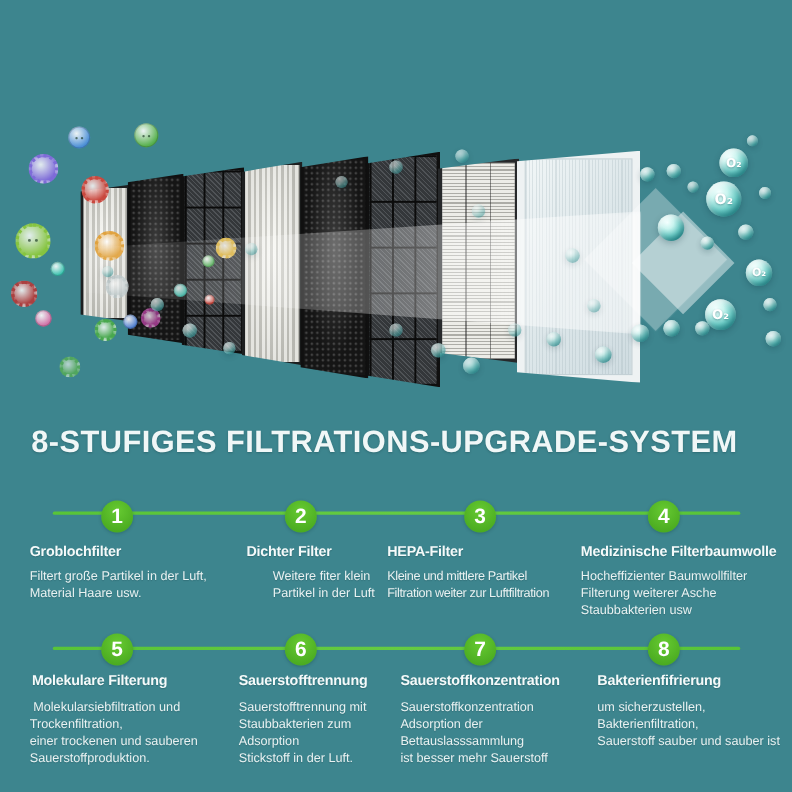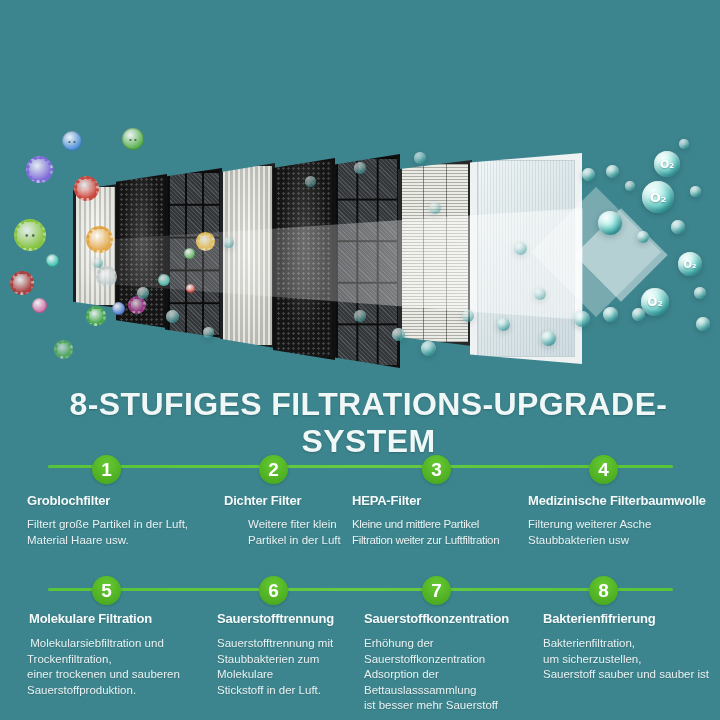--- a/index.html
+++ b/index.html
@@ -4,21 +4,21 @@
 <style>
   html,body{margin:0;padding:0;background:#222;}
   .canvas{
     position:relative;width:720px;height:720px;overflow:hidden;
     font-family:"Liberation Sans","DejaVu Sans",sans-serif;
     background-image:
       linear-gradient(to bottom, rgba(8,35,42,0) 80%, rgba(8,35,42,.22) 100%),
       radial-gradient(ellipse 950px 640px at 62% 30%, #509joinAA 0%, #4f949c 0%, #42888f 45%, #37808a 68%, #2d737e 100%);
     background-color:#3d858e;
   }
-  .scene{position:absolute;left:0;top:16px;width:708px;height:385px;}
+  .scene{position:absolute;left:0;top:0;width:708px;height:385px;}
   
   .panel{position:absolute;clip-path:polygon(0 5%,100% 0,100% 100%,0 95%);
          filter:drop-shadow(3px 5px 8px rgba(0,20,25,.35));}
   .panel-inner{position:absolute;}
   .pleat{background-image:
       radial-gradient(ellipse at 50% 45%, rgba(255,255,255,.25), rgba(0,0,0,.08) 75%),
       repeating-linear-gradient(90deg,#f7f7f2 0 2.5px,#c7c7c0 2.5px 5px);
       background-color:#e8e8e2;}
   .honey{background-color:#151515;
       background-image:
@@ -53,22 +53,22 @@
     font-family:"DejaVu Sans",sans-serif;}
   .microbe{position:absolute;border-radius:50%;}
   .m-blob{background:radial-gradient(circle at 38% 32%, rgba(255,255,255,.9) 0%, currentColor 68%);
           box-shadow:inset 0 0 0 1px rgba(0,0,0,.18);}
   .m-spiky{border:3px dotted currentColor;
           background:radial-gradient(circle at 38% 32%, rgba(255,255,255,.85) 0%, currentColor 78%);}
   .m-face::after{content:"\2022\00a0\2022";position:absolute;inset:0;display:flex;align-items:center;
           justify-content:center;color:rgba(15,45,25,.62);}
   
   .title{position:absolute;left:0;top:386px;width:699px;text-align:center;
-    font-size:32px;font-weight:bold;letter-spacing:.4px;color:#f0f7f7;
-    text-shadow:0 1px 2px rgba(0,30,35,.25);padding-left:19px;}
+    font-size:28px;font-weight:bold;letter-spacing:.4px;color:#f0f7f7;
+    text-shadow:0 1px 2px rgba(0,30,35,.25);}
   
   .connector{position:absolute;left:48px;width:625px;height:2.5px;border-radius:2px;
     background:linear-gradient(to right,#58c437,#65cb42 50%,#58c437);z-index:2;}
   .step-circle{position:absolute;width:29px;height:29px;border-radius:50%;z-index:3;
     background:radial-gradient(circle at 50% 32%,#66ca31,#48a81f 85%);
     color:#fff;font-size:19px;font-weight:bold;display:flex;align-items:center;justify-content:center;
     box-shadow:0 1px 3px rgba(0,40,30,.25);}
   .step-heading{position:absolute;font-size:13px;font-weight:bold;letter-spacing:-.2px;color:#f5fafa;
     white-space:nowrap;text-shadow:0 1px 1px rgba(0,30,35,.22);}
   .step-body{position:absolute;font-size:11.5px;line-height:15.5px;color:#e9f2f2;
@@ -192,53 +192,53 @@
   </div>
   <div class="step-body" style="left:224px;top:517px;margin-left:24px;">
     <div>Weitere fiter klein</div>
     <div>Partikel in der Luft</div>
   </div>
   <div class="step-body tight" style="left:352px;top:517px;">
     <div>Kleine und mittlere Partikel</div>
     <div>Filtration weiter zur Luftfiltration</div>
   </div>
   <div class="step-body" style="left:528px;top:517px;">
+    <div>Hocheffizienter Baumwollfilter</div>
     <div>Filterung weiterer Asche</div>
     <div>Staubbakterien usw</div>
   </div>
 
   <div class="connector" style="top:588px;"></div>
   <div class="step-circle" style="left:92px;top:576px;">5</div>
   <div class="step-circle" style="left:259px;top:576px;">6</div>
   <div class="step-circle" style="left:422px;top:576px;">7</div>
   <div class="step-circle" style="left:589px;top:576px;">8</div>
 
-  <div class="step-heading" style="left:29px;top:611px;">Molekulare Filtration</div>
+  <div class="step-heading" style="left:29px;top:611px;">Molekulare Filterung</div>
   <div class="step-heading" style="left:217px;top:611px;">Sauerstofftrennung</div>
   <div class="step-heading" style="left:364px;top:611px;">Sauerstoffkonzentration</div>
   <div class="step-heading" style="left:543px;top:611px;">Bakterienfifrierung</div>
 
   <div class="step-body" style="left:27px;top:636px;">
     <div> Molekularsiebfiltration und</div>
     <div>Trockenfiltration,</div>
     <div>einer trockenen und sauberen</div>
     <div>Sauerstoffproduktion.</div>
   </div>
   <div class="step-body" style="left:217px;top:636px;">
     <div>Sauerstofftrennung mit</div>
     <div>Staubbakterien zum</div>
-    <div>Molekulare</div>
+    <div>Adsorption</div>
     <div>Stickstoff in der Luft.</div>
   </div>
   <div class="step-body" style="left:364px;top:636px;">
-    <div>Erhöhung der</div>
     <div>Sauerstoffkonzentration</div>
     <div>Adsorption der</div>
     <div>Bettauslasssammlung</div>
     <div>ist besser mehr Sauerstoff</div>
   </div>
   <div class="step-body" style="left:543px;top:636px;">
+    <div>um sicherzustellen,</div>
     <div>Bakterienfiltration,</div>
-    <div>um sicherzustellen,</div>
     <div>Sauerstoff sauber und sauber ist</div>
   </div>
 
 </div>
 
 </body></html>

